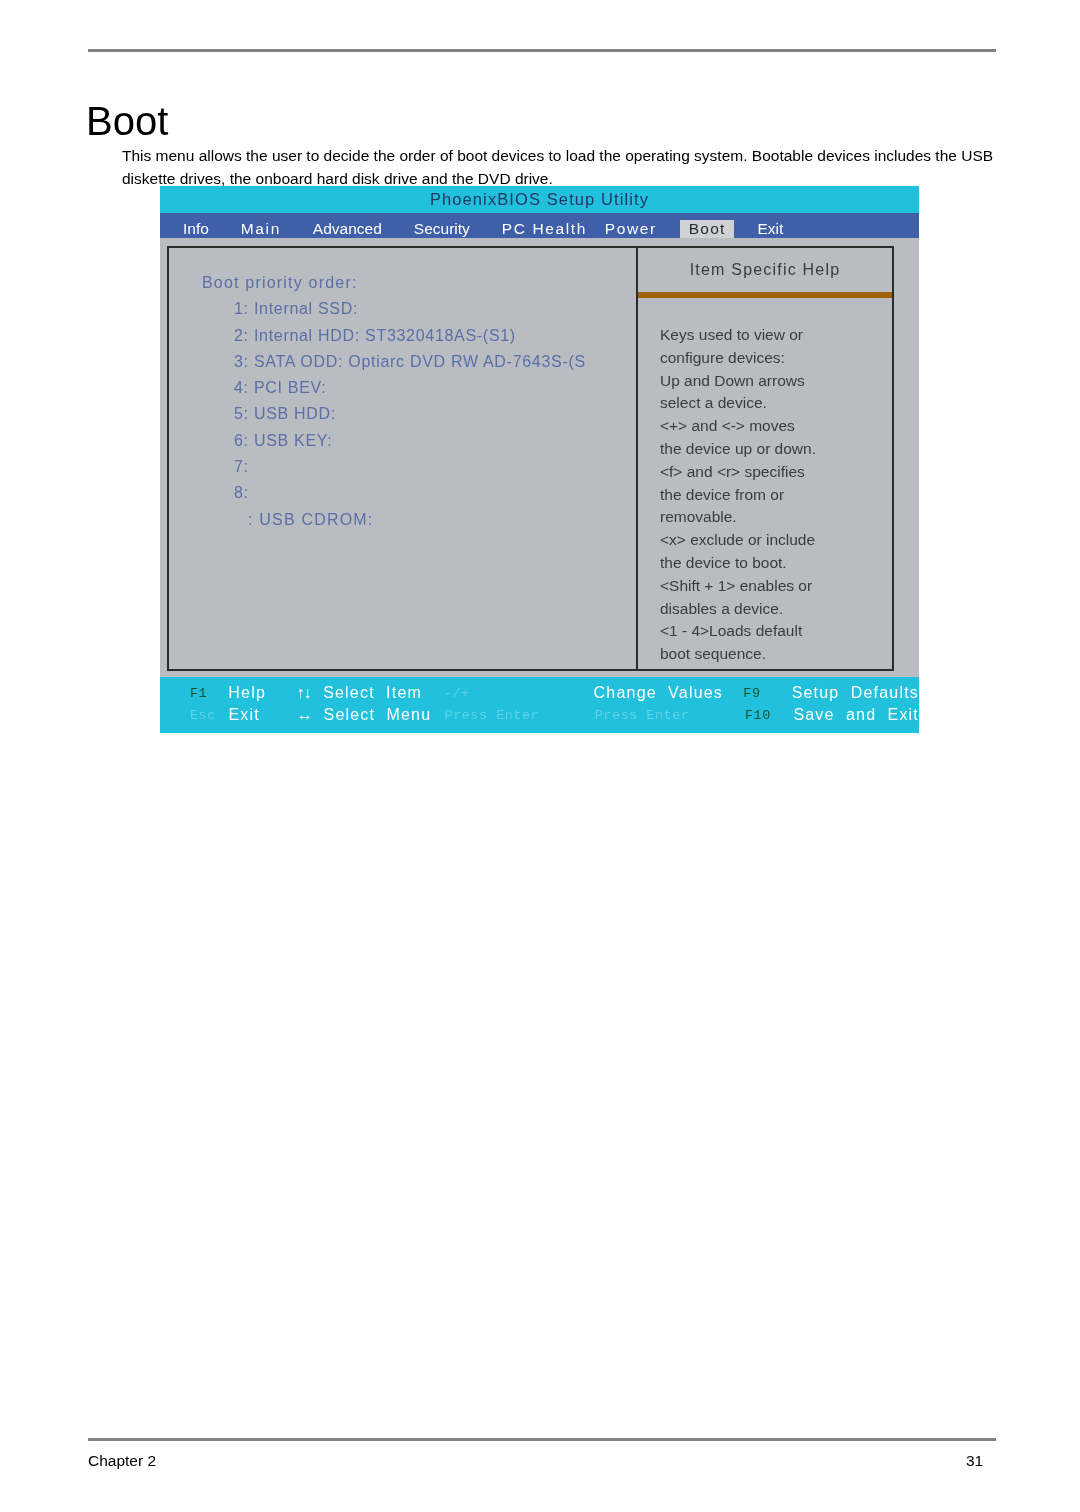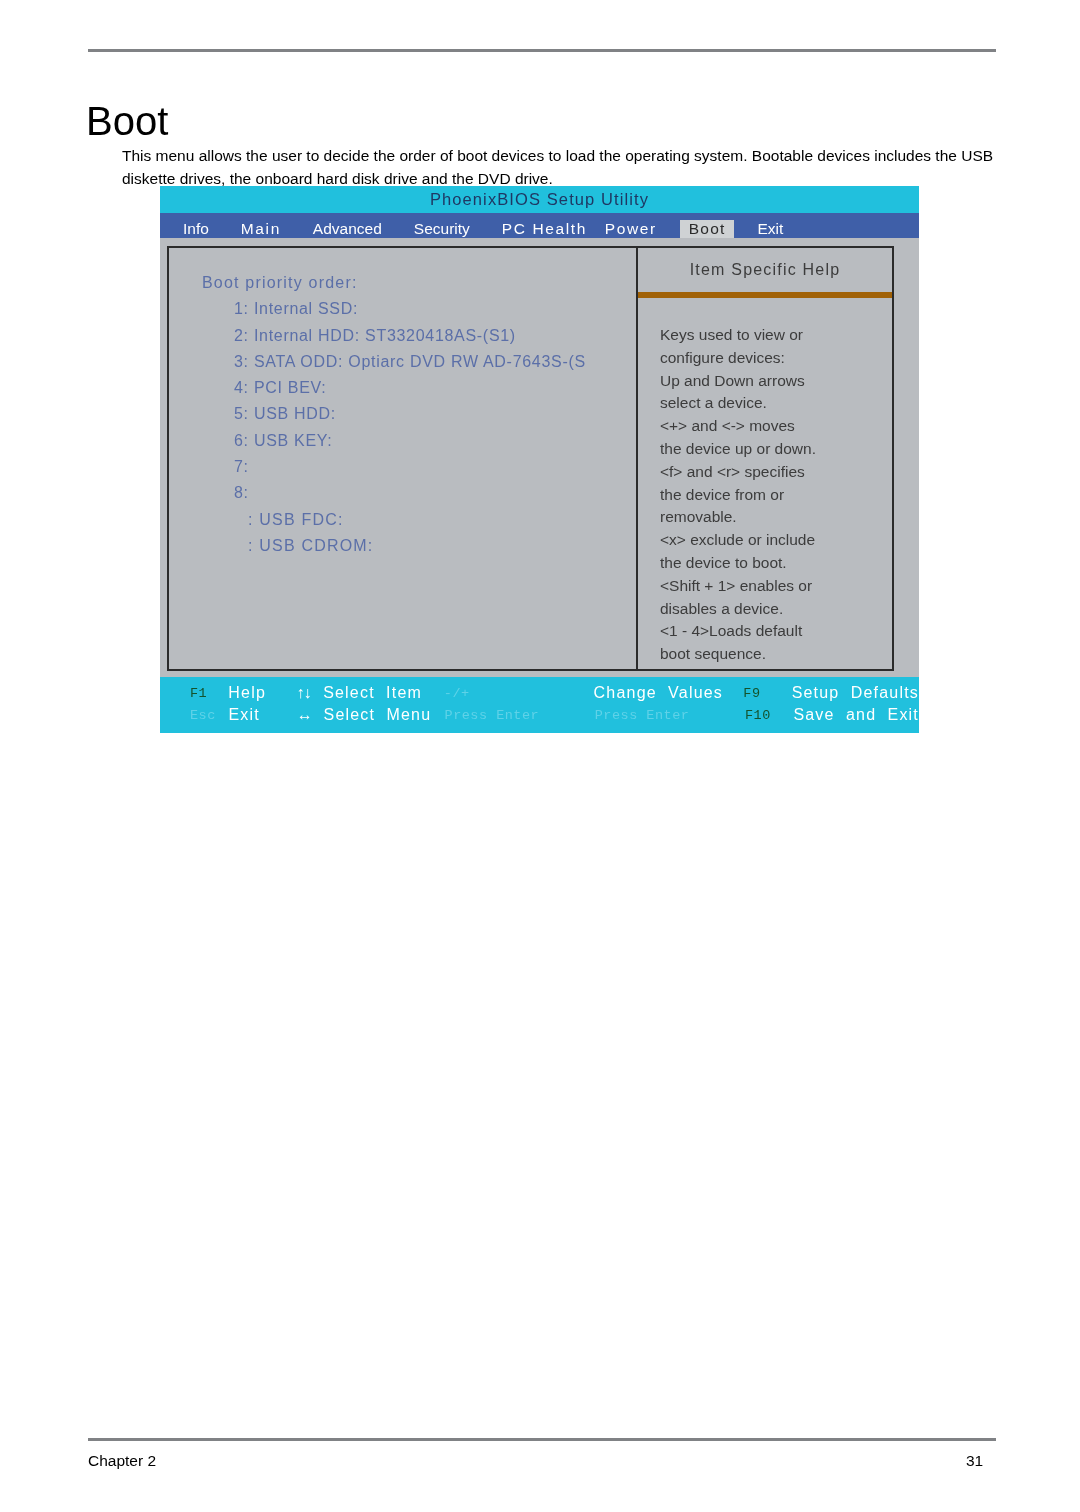--- a/index.html
+++ b/index.html
@@ -270,21 +270,20 @@
       <div class="panel-left">
         <div class="boot-head">Boot priority order:</div>
         <div class="boot-item">1: Internal SSD:</div>
         <div class="boot-item">2: Internal HDD: ST3320418AS-(S1)</div>
         <div class="boot-item">3: SATA ODD: Optiarc DVD RW AD-7643S-(S</div>
         <div class="boot-item">4: PCI BEV:</div>
         <div class="boot-item">5: USB HDD:</div>
         <div class="boot-item">6: USB KEY:</div>
         <div class="boot-item">7:</div>
         <div class="boot-item">8:</div>
-        <div class="boot-item excl">: USB FDC:</div>
         <div class="boot-item excl">: USB CDROM:</div>
       </div>
 
       <div class="panel-right">
         <div class="help-title">Item Specific Help</div>
         <div class="help-body">
           <div class="help-line">Keys used to view or</div>
           <div class="help-line">configure devices:</div>
           <div class="help-line">Up and Down arrows</div>
           <div class="help-line">select a device.</div>

